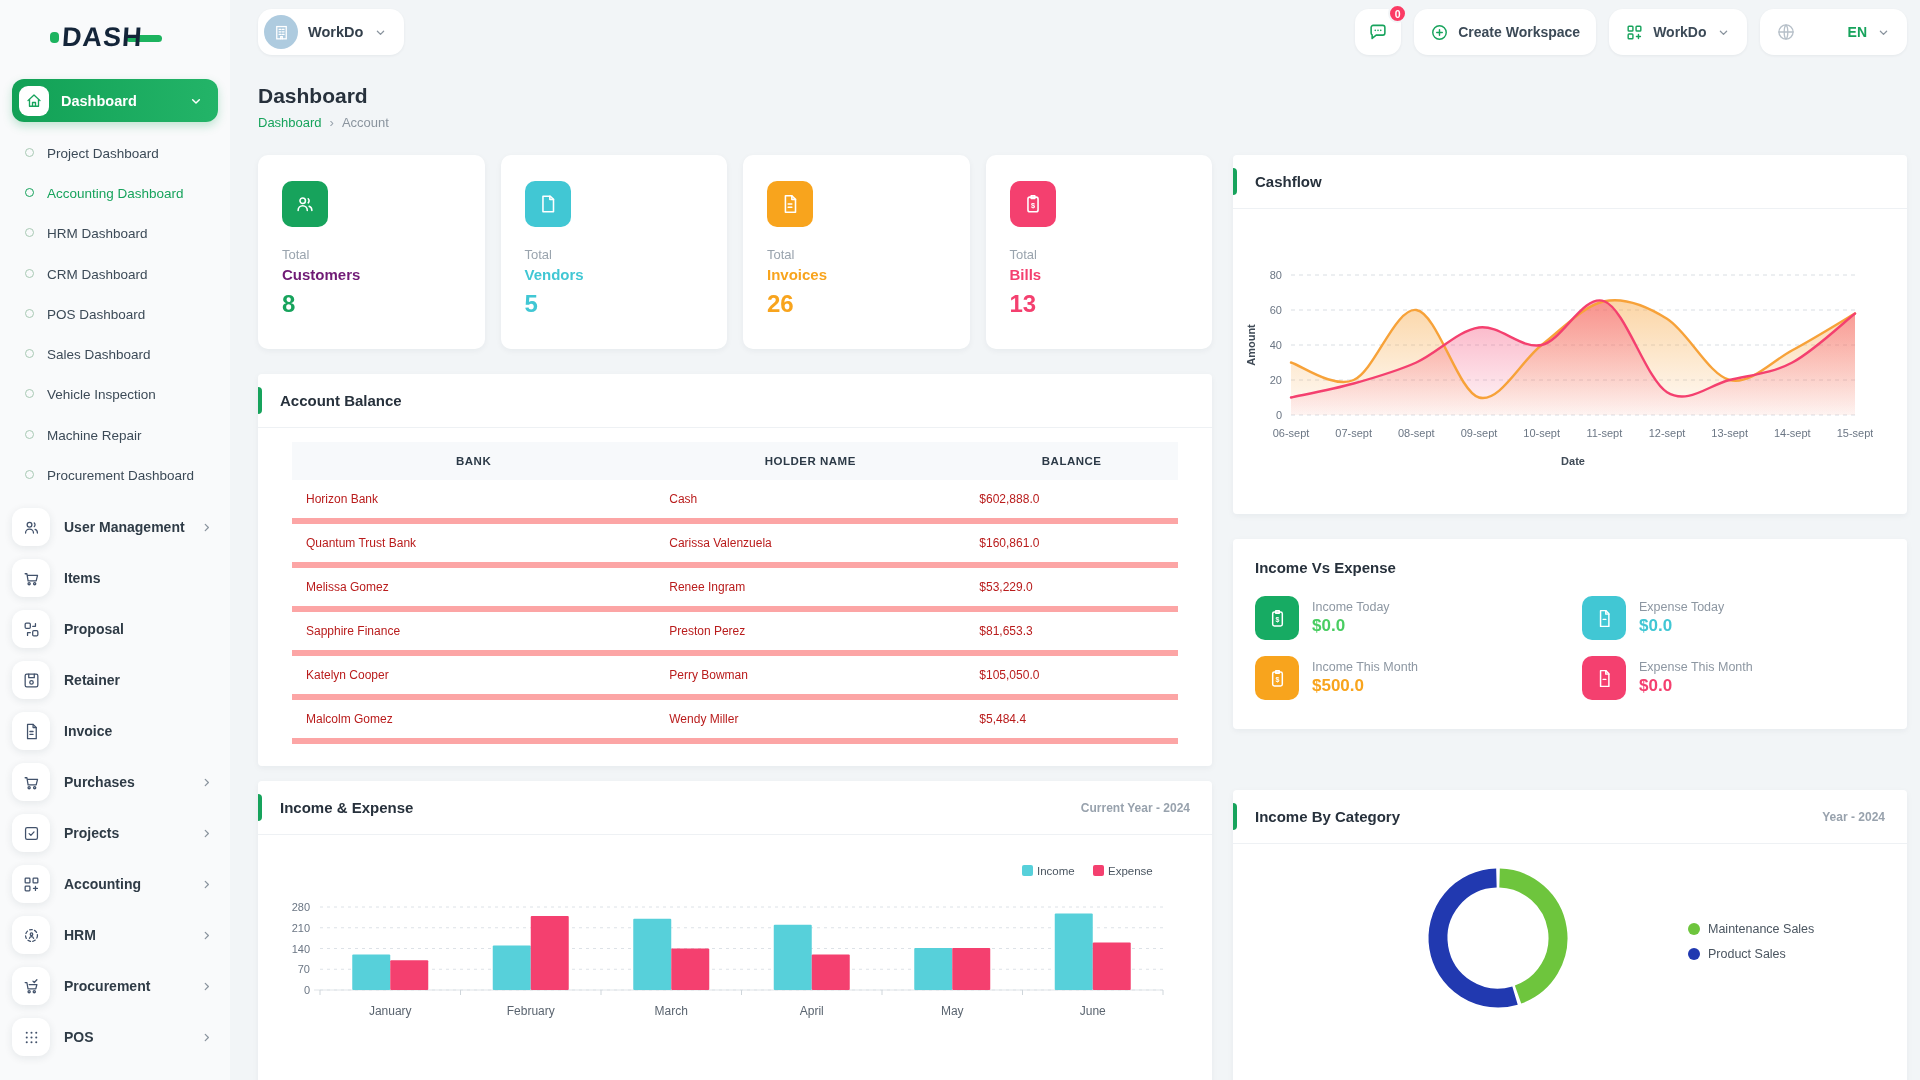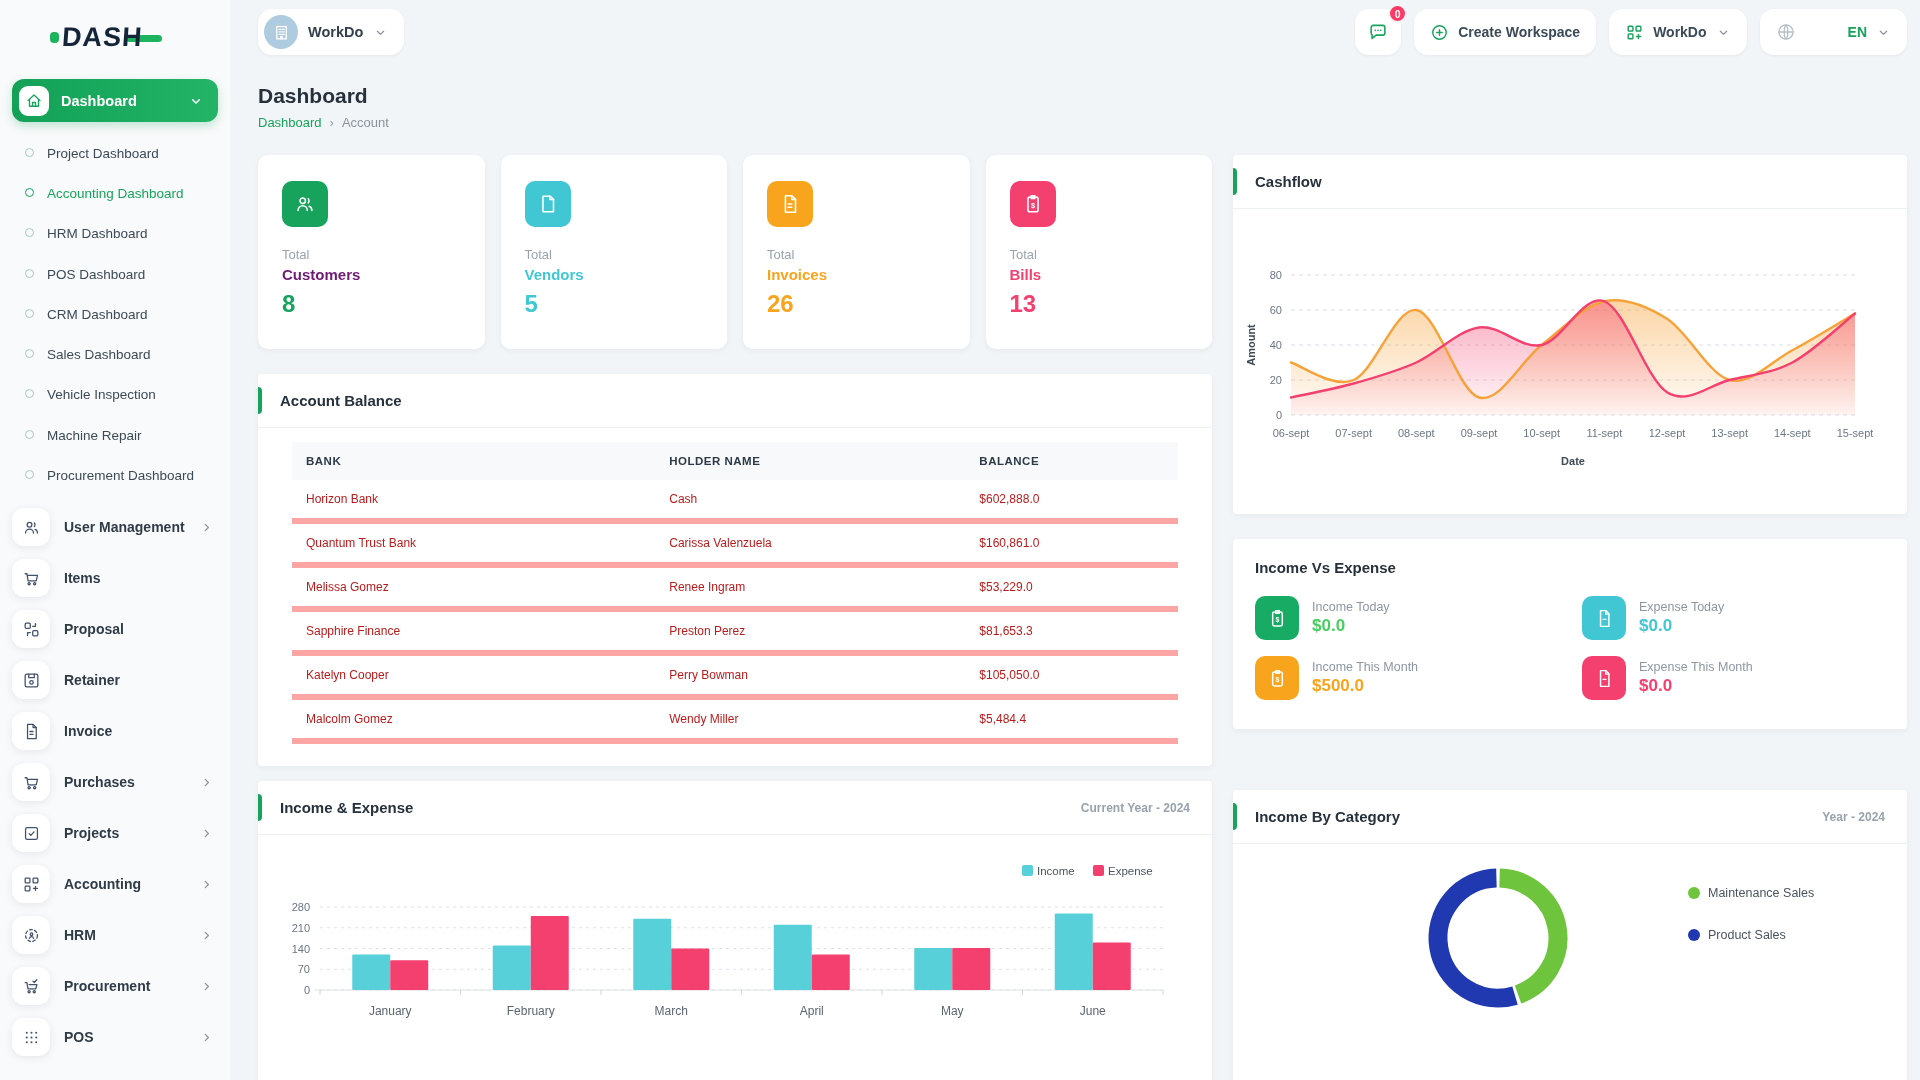--- a/index.html
+++ b/index.html
@@ -73,38 +73,38 @@
   .stat-card { background:#fff; border-radius:10px; box-shadow:0 2px 6px rgba(25,39,52,.05); height:194px; padding:26px 24px; }
   .stat-tile { width:46px; height:46px; border-radius:10px; display:grid; place-items:center; color:#fff; }
   .stat-top { margin-top:20px; font-size:13px; color:#9aa4ae; }
   .stat-label { margin-top:4px; font-size:15px; font-weight:700; }
   .stat-value { margin-top:7px; font-size:24px; font-weight:700; }
 
   
   .balance-card { margin-top:25px; }
   .balance-body { padding:14px 34px 22px; }
   table { width:100%; border-collapse:collapse; }
-  thead th { background:#f7f9fb; text-align:left; font-size:11.5px; font-weight:700; color:#2c3a47;
+  thead th { background:#f7f9fb; text-align:center; font-size:11.5px; font-weight:700; color:#2c3a47;
     letter-spacing:.5px; padding:13px 14px; }
   tbody td { font-size:12px; color:#b91c1c; padding:12px 14px; border-bottom:6px solid #fca5a5; }
   th.c1,td.c1{ width:41%; } th.c2,td.c2{ width:35%; } th.c3,td.c3{ width:24%; }
 
   
   .ive-card { margin-top:25px; padding:20px 22px; height:190px; }
   .ive-title { font-size:15px; font-weight:700; color:#27313c; }
   .ive-grid { margin-top:20px; display:grid; grid-template-columns:1fr 1fr; row-gap:16px; column-gap:24px; }
   .ive-item { display:flex; align-items:center; gap:13px; }
   .ive-tile { width:44px; height:44px; border-radius:10px; display:grid; place-items:center; color:#fff; flex:none; }
   .ive-label { font-size:12.5px; color:#8d97a2; }
   .ive-value { font-size:17px; font-weight:700; margin-top:2px; }
 
   .bar-card { margin-top:15px; height:330px; overflow:hidden; }
   .donut-card { margin-top:61px; height:330px; overflow:hidden; }
   .donut-body { display:flex; align-items:flex-start; padding:14px 0 0 185px; }
-  .donut-legend { margin-left:110px; margin-top:28px; display:flex; flex-direction:column; gap:28px; }
+  .donut-legend { margin-left:110px; margin-top:64px; display:flex; flex-direction:column; gap:11px; }
   .dl-item { display:flex; align-items:center; gap:8px; font-size:12.5px; color:#4a5560; }
   .dl-dot { width:12px; height:12px; border-radius:50%; flex:none; }
 
   svg text { font-family:"Liberation Sans", sans-serif; }
   .chev { flex:none; }
 </style>
 </head>
 <body>
 
 <div class="app">
@@ -137,25 +137,25 @@
           <li class="child active">
             <span class="bullet"></span>
             <span>Accounting Dashboard</span>
           </li>
           <li class="child">
             <span class="bullet"></span>
             <span>HRM Dashboard</span>
           </li>
           <li class="child">
             <span class="bullet"></span>
+            <span>CRM Dashboard</span>
+          </li>
+          <li class="child">
+            <span class="bullet"></span>
             <span>POS Dashboard</span>
-          </li>
-          <li class="child">
-            <span class="bullet"></span>
-            <span>CRM Dashboard</span>
           </li>
           <li class="child">
             <span class="bullet"></span>
             <span>Sales Dashboard</span>
           </li>
           <li class="child">
             <span class="bullet"></span>
             <span>Vehicle Inspection</span>
           </li>
           <li class="child">

